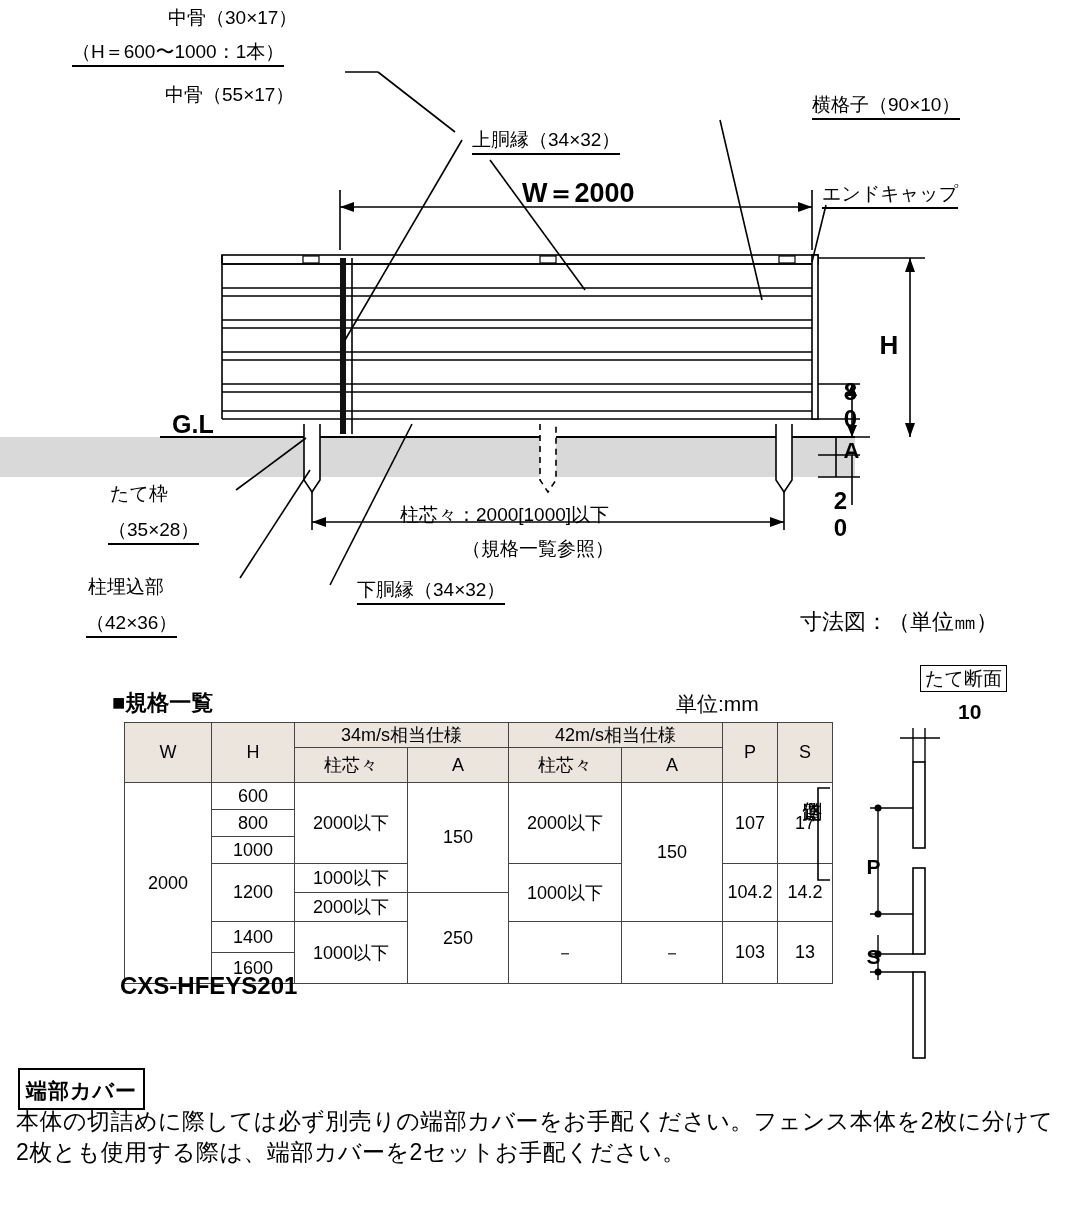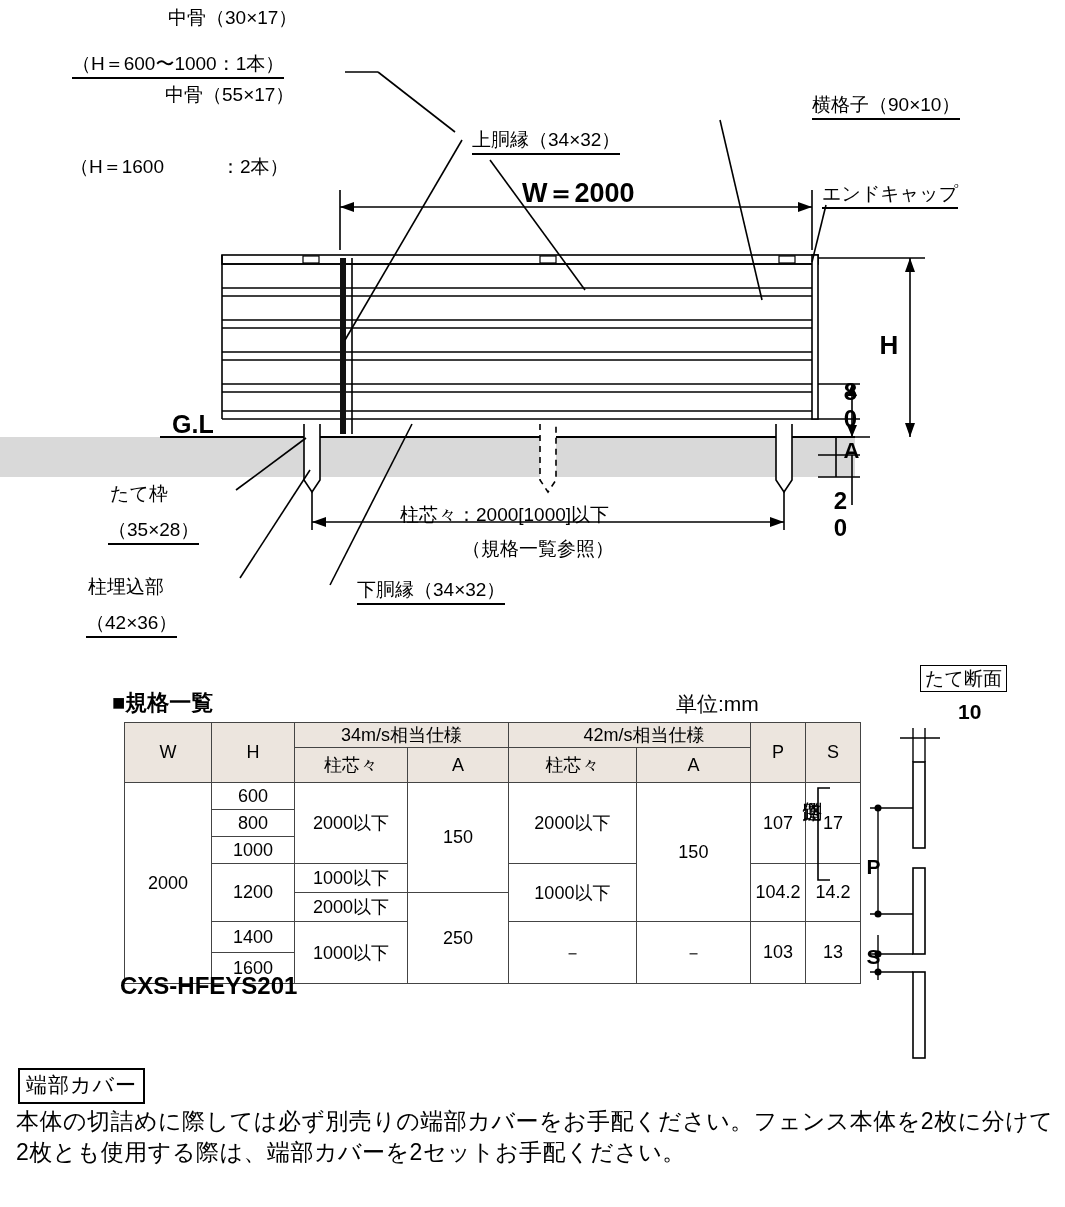--- a/index.html
+++ b/index.html
@@ -17,22 +17,22 @@
   
   #drawing{position:absolute;left:0;top:0;width:1065px;height:660px;}
   
   table.spec{border-collapse:collapse;font-size:18px;}
   table.spec td,table.spec th{
     border:1.6px solid #444;text-align:center;vertical-align:middle;
     font-weight:normal;padding:0;
   }
   .hdr{background:#ece5de;}
   .note-box{
-    border:2px solid #000;display:inline-block;padding:1px 6px 3px 6px;
-    font-size:21px;font-weight:normal;letter-spacing:1px;
+    border:2px solid #000;display:inline-block;padding:7px 6px 3px 6px;
+    font-size:21px;font-weight:bold;letter-spacing:1px;
   }
   .body-text{font-size:23px;line-height:1.35;letter-spacing:0.5px;}
   .vert{writing-mode:vertical-rl;text-orientation:upright;}
 </style>
 </head>
 <body>
 
 <div id="drawing">
 
   <svg width="1065" height="660" viewBox="0 0 1065 660">
@@ -120,23 +120,22 @@
       <line x1="720" y1="120" x2="762" y2="300"></line>
       <line x1="826" y1="205" x2="812" y2="262"></line>
       <line x1="236" y1="490" x2="306" y2="438"></line>
       <line x1="240" y1="578" x2="310" y2="470"></line>
       <line x1="330" y1="585" x2="412" y2="424"></line>
     </g>
   </svg>
 
   
   <div class="abs txt" style="left:168px;top:6px;">中骨（30×17）</div>
-  <div class="abs txt ul" style="left:72px;top:40px;margin-top:12px;">（H＝600〜1000：1本）</div>
+  <div class="abs txt ul" style="left:72px;top:40px;">（H＝600〜1000：1本）</div>
   <div class="abs txt" style="left:165px;top:83px;">中骨（55×17）</div>
-  <div class="abs txt" style="left:70px;top:155px;">（H＝1600　　　：2本）</div>
 
   <div class="abs txt ul" style="left:472px;top:128px;">上胴縁（34×32）</div>
   <div class="abs txt ul" style="left:812px;top:93px;">横格子（90×10）</div>
   <div class="abs txt ul" style="left:822px;top:182px;">エンドキャップ</div>
 
   <div class="abs" style="left:522px;top:175px;font-size:27px;font-weight:bold;">W＝2000</div>
 
   <div class="abs" style="left:172px;top:410px;font-size:25px;font-weight:bold;">G.L</div>
 
   <div class="abs txt" style="left:110px;top:482px;">たて枠</div>
@@ -146,35 +145,36 @@
   <div class="abs txt ul" style="left:328px;top:578px;margin-left:29px;">下胴縁（34×32）</div>
 
   <div class="abs txt" style="left:400px;top:503px;">柱芯々：2000[1000]以下</div>
   <div class="abs txt" style="left:462px;top:537px;">（規格一覧参照）</div>
 
   <div class="abs vert" style="left:873px;top:330px;font-size:26px;font-weight:bold;">H</div>
   <div class="abs vert" style="left:836px;top:378px;font-size:24px;font-weight:bold;">80</div>
   <div class="abs vert" style="left:838px;top:438px;font-size:22px;font-weight:bold;">A</div>
   <div class="abs vert" style="left:826px;top:487px;font-size:24px;font-weight:bold;">20</div>
 
+  <div class="abs txt" style="left:800px;top:608px;font-size:22px;">寸法図：（単位㎜）</div>
 </div>
 
 <div class="abs" style="left:112px;top:688px;">
   <span style="font-size:22px;font-weight:bold;">■規格一覧</span>
 </div>
 <div class="abs" style="left:676px;top:690px;font-size:21px;">単位:mm</div>
 
 <div class="abs" style="left:124px;top:722px;">
 <table class="spec">
   <tbody>
         <tr>
     <td class="hdr" rowspan="2" style="width:86px;height:48px;">W</td>
     <td class="hdr" rowspan="2" style="width:82px;">H</td>
     <td class="hdr" colspan="2" style="width:212px;">34m/s相当仕様</td>
-    <td class="hdr" colspan="2" style="width:212px;padding-left:29px;">42m/s相当仕様</td>
+    <td class="hdr" colspan="2" style="width:212px;">42m/s相当仕様</td>
     <td class="hdr" rowspan="2" style="width:54px;">P</td>
     <td class="hdr" rowspan="2" style="width:54px;">S</td>
   </tr>
   <tr>
     <td class="hdr" style="width:112px;height:34px;">柱芯々</td>
     <td class="hdr" style="width:100px;">A</td>
     <td class="hdr" style="width:112px;">柱芯々</td>
     <td class="hdr" style="width:100px;">A</td>
   </tr>
 

